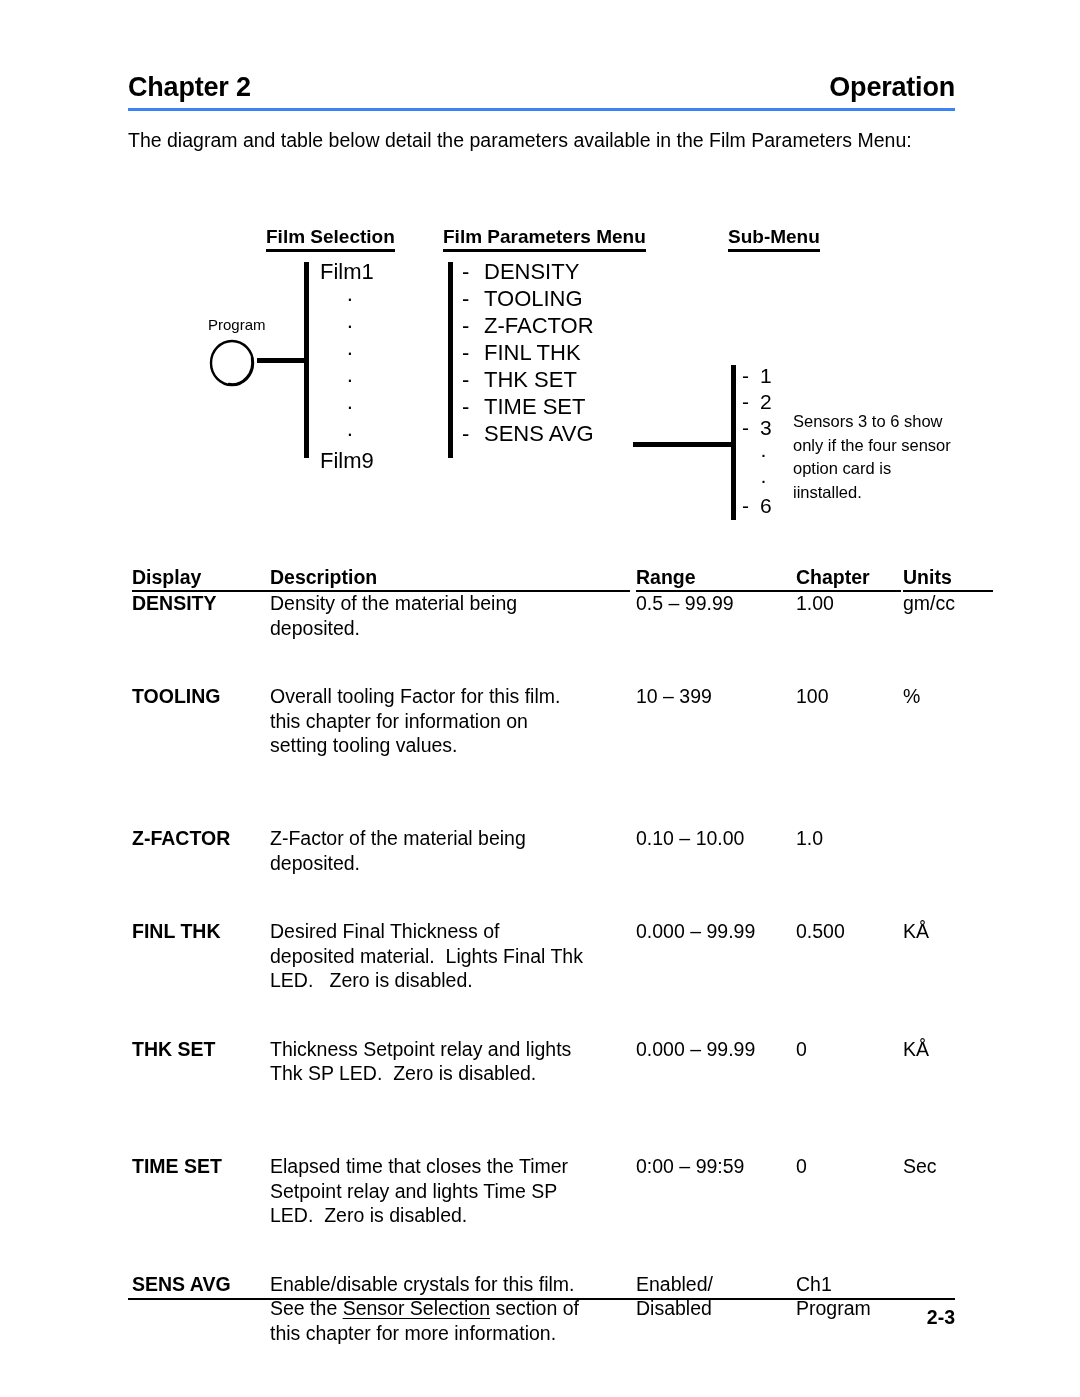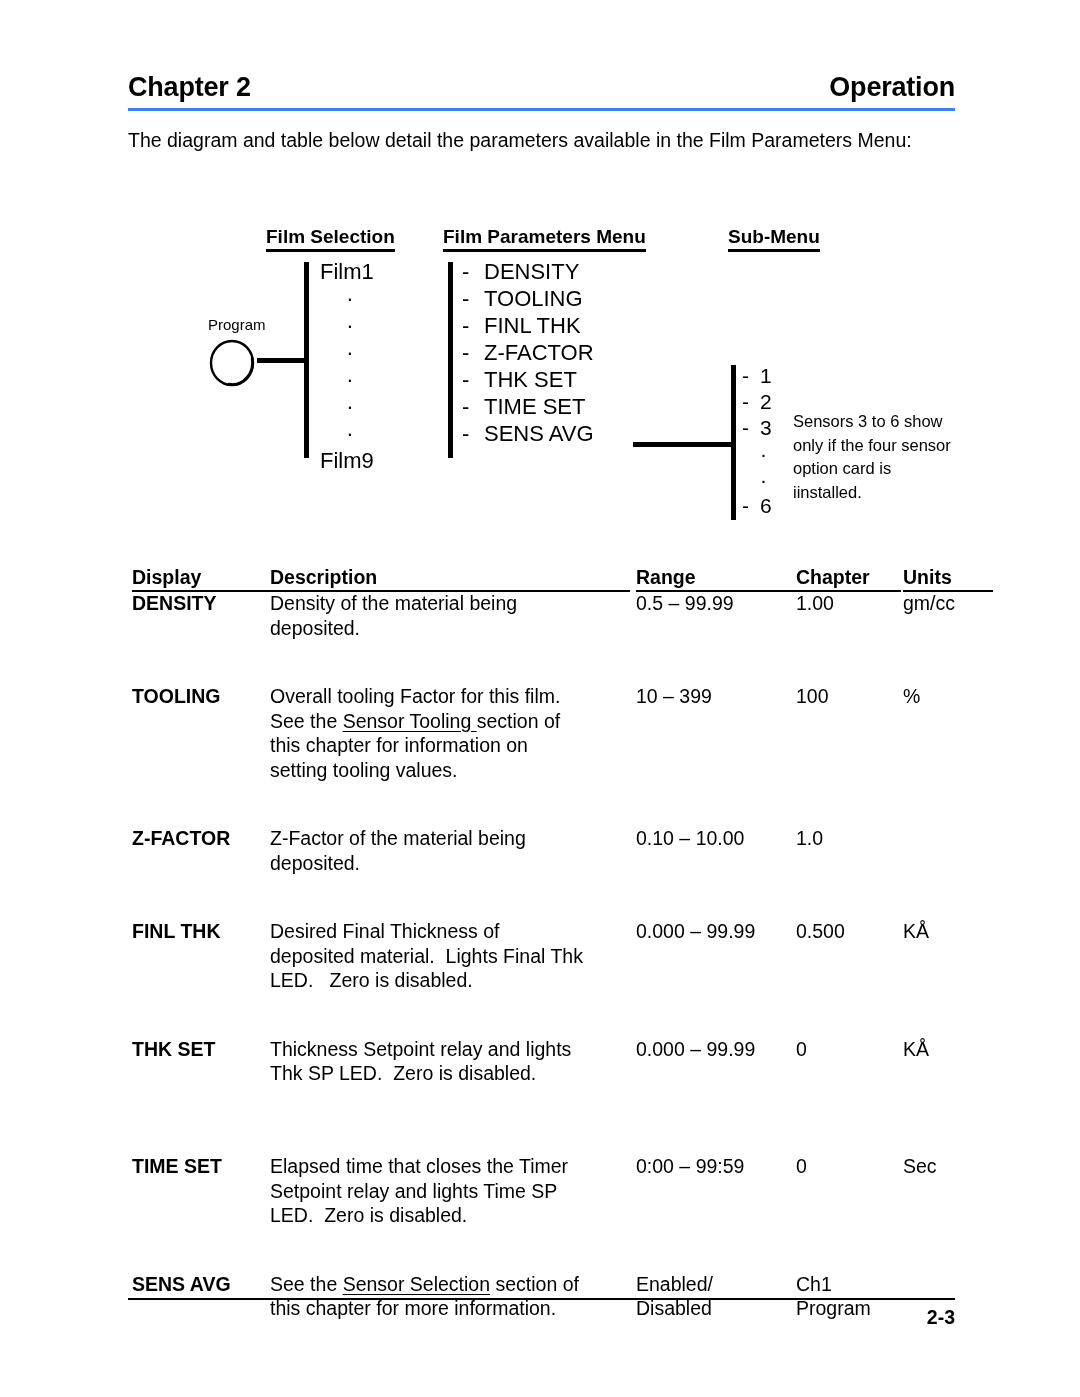--- a/index.html
+++ b/index.html
@@ -275,22 +275,22 @@
     <div class="dot">·</div>
     <div class="dot">·</div>
     <div class="dot">·</div>
     <div class="item">Film9</div>
   </div>
 
   <div id="bar-params"></div>
   <div id="param-list">
     <div class="item"><span class="dash">-</span><span>DENSITY</span></div>
     <div class="item"><span class="dash">-</span><span>TOOLING</span></div>
+    <div class="item"><span class="dash">-</span><span>Z-FACTOR</span></div>
     <div class="item"><span class="dash">-</span><span>FINL THK</span></div>
-    <div class="item"><span class="dash">-</span><span>Z-FACTOR</span></div>
     <div class="item"><span class="dash">-</span><span>THK SET</span></div>
     <div class="item"><span class="dash">-</span><span>TIME SET</span></div>
     <div class="item"><span class="dash">-</span><span>SENS AVG</span></div>
   </div>
 
   <div id="connector-sens"></div>
   <div id="bar-sub"></div>
   <div id="sub-list">
     <div class="item"><span class="dash">-</span><span>1</span></div>
     <div class="item"><span class="dash">-</span><span>2</span></div>
@@ -324,21 +324,20 @@
           <div>1.00</div>
         </div>
         <div class="cell c-units">
           <div>gm/cc</div>
         </div>
       </div>
       <div class="row row-body" style="height: 122px;">
         <div class="cell c-display">TOOLING</div>
         <div class="cell c-desc">
           <div class="desc-line"><span>Overall tooling Factor for this film.</span></div>
-          <div class="desc-line"><span>See the </span><span class="ulink">Sensor Tooling </span><span>section of</span></div>
           <div class="desc-line"><span>this chapter for information on</span></div>
           <div class="desc-line"><span>setting tooling values.</span></div>
         </div>
         <div class="cell c-range">
           <div>10 – 399</div>
         </div>
         <div class="cell c-default">
           <div>100</div>
         </div>
         <div class="cell c-units">
@@ -407,20 +406,21 @@
         <div class="cell c-default">
           <div>0</div>
         </div>
         <div class="cell c-units">
           <div>Sec</div>
         </div>
       </div>
       <div class="row row-body" style="height: 97.5px;">
         <div class="cell c-display">SENS AVG</div>
         <div class="cell c-desc">
+          <div class="desc-line"><span>Enable/disable crystals for this film.</span></div>
           <div class="desc-line"><span>See the </span><span class="ulink">Sensor Selection</span><span> section of</span></div>
           <div class="desc-line"><span>this chapter for more information.</span></div>
         </div>
         <div class="cell c-range">
           <div>Enabled/</div>
           <div>Disabled</div>
         </div>
         <div class="cell c-default">
           <div>Ch1</div>
           <div>Program</div>

